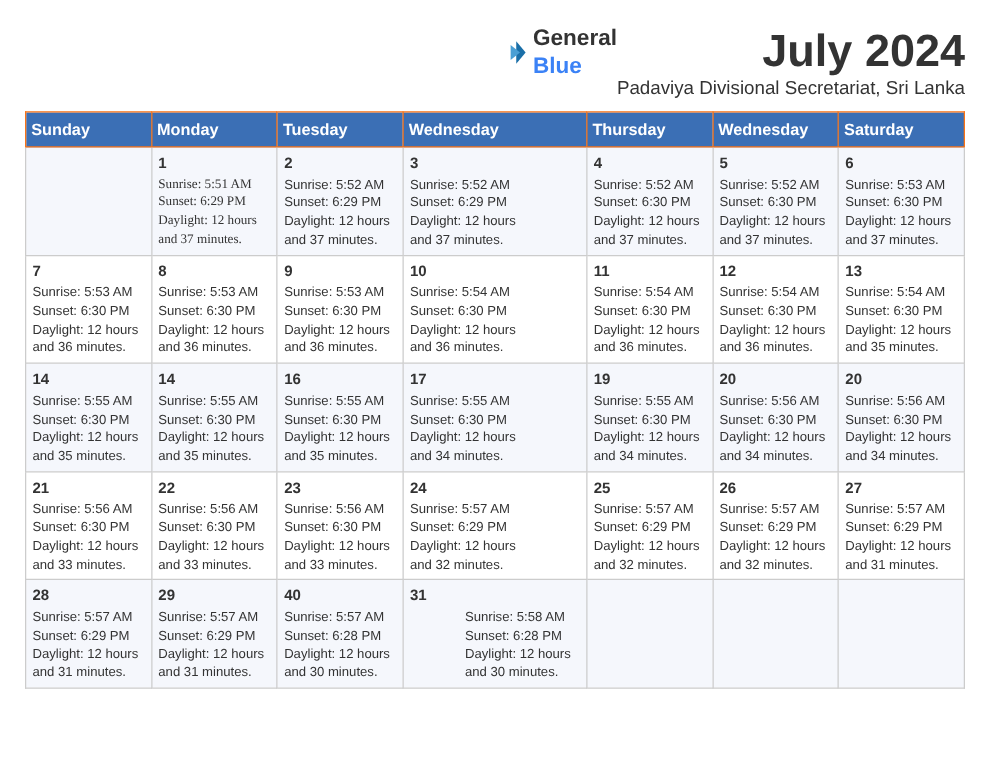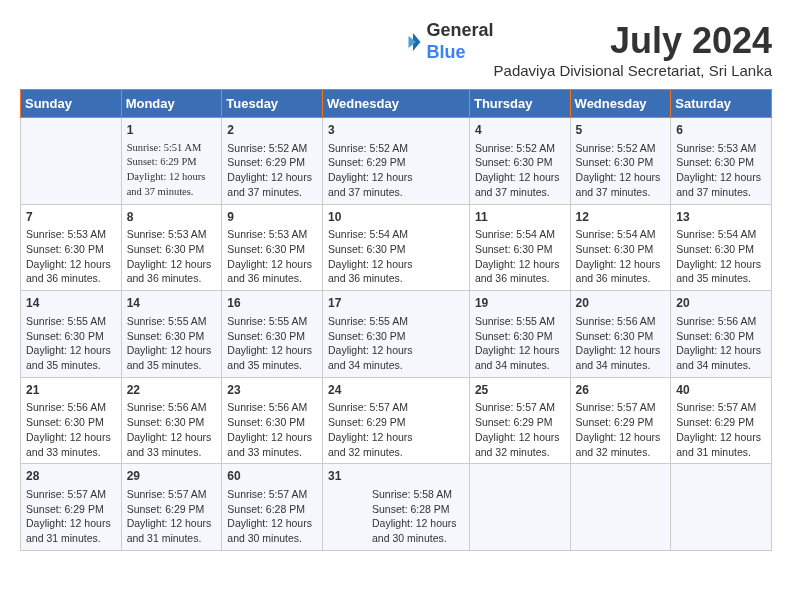--- a/index.html
+++ b/index.html
@@ -300,44 +300,44 @@
 and 32 minutes.</div>
         </td>
         <td>
           <span class="day-num">26</span>
           <div class="day-info" style="white-space: pre-line;">Sunrise: 5:57 AM
 Sunset: 6:29 PM
 Daylight: 12 hours
 and 32 minutes.</div>
         </td>
         <td>
+          <span class="day-num">27</span>
+          <div class="day-info" style="white-space: pre-line;">Sunrise: 5:57 AM
+Sunset: 6:29 PM
+Daylight: 12 hours
+and 31 minutes.</div>
+        </td>
+      </tr>
+      <tr>
+        <td>
+          <span class="day-num">28</span>
+          <div class="day-info" style="white-space: pre-line;">Sunrise: 5:57 AM
+Sunset: 6:29 PM
+Daylight: 12 hours
+and 31 minutes.</div>
+        </td>
+        <td>
+          <span class="day-num">29</span>
+          <div class="day-info" style="white-space: pre-line;">Sunrise: 5:57 AM
+Sunset: 6:29 PM
+Daylight: 12 hours
+and 31 minutes.</div>
+        </td>
+        <td>
           <span class="day-num">40</span>
-          <div class="day-info" style="white-space: pre-line;">Sunrise: 5:57 AM
-Sunset: 6:29 PM
-Daylight: 12 hours
-and 31 minutes.</div>
-        </td>
-      </tr>
-      <tr>
-        <td>
-          <span class="day-num">28</span>
-          <div class="day-info" style="white-space: pre-line;">Sunrise: 5:57 AM
-Sunset: 6:29 PM
-Daylight: 12 hours
-and 31 minutes.</div>
-        </td>
-        <td>
-          <span class="day-num">29</span>
-          <div class="day-info" style="white-space: pre-line;">Sunrise: 5:57 AM
-Sunset: 6:29 PM
-Daylight: 12 hours
-and 31 minutes.</div>
-        </td>
-        <td>
-          <span class="day-num">60</span>
           <div class="day-info" style="white-space: pre-line;">Sunrise: 5:57 AM
 Sunset: 6:28 PM
 Daylight: 12 hours
 and 30 minutes.</div>
         </td>
         <td>
           <span class="day-num">31</span>
           <div class="day-info" style="white-space: pre-line; margin-left: 44px;">Sunrise: 5:58 AM
 Sunset: 6:28 PM
 Daylight: 12 hours

